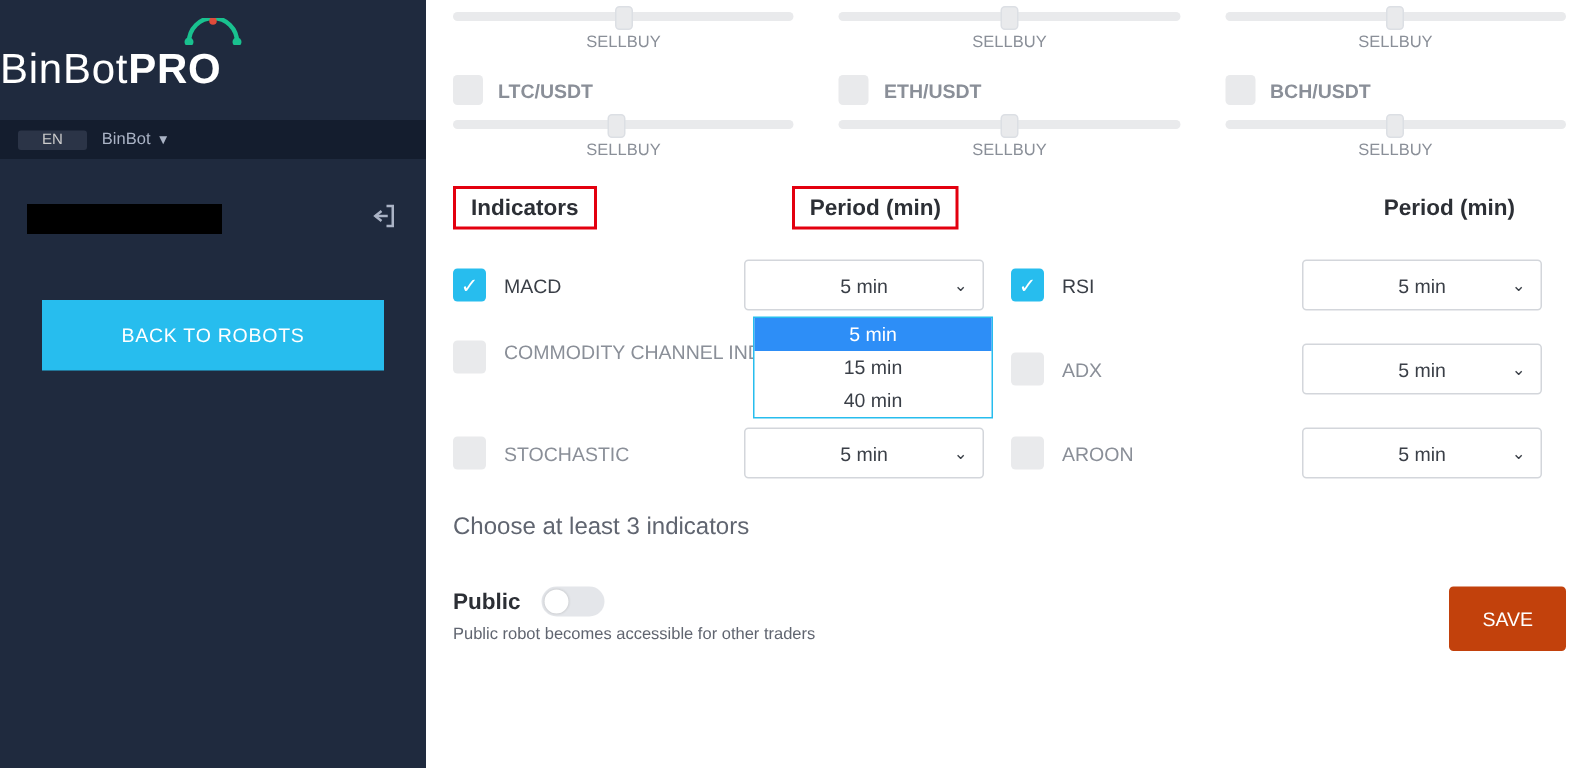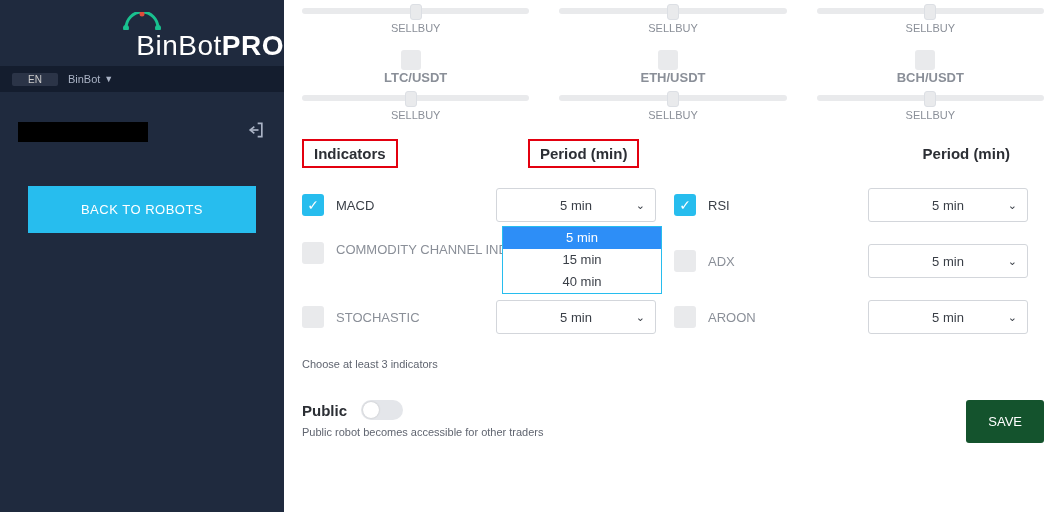--- a/index.html
+++ b/index.html
@@ -1,19 +1,19 @@
 <!DOCTYPE html>
 <html><head>
 <meta charset="utf-8">
 <style>
 * { margin:0; padding:0; box-sizing:border-box; font-family:Arial,Helvetica,sans-serif; }
 body { background:#fff; width:1062px; height:512px; overflow:hidden; position:relative; }
 
 .sidebar { position:absolute; left:0; top:0; width:284px; height:512px; background:#1f2a3e; }
-.logo-wrap { text-align:right; padding:12px 0 4px; }
+.logo-wrap { text-align:left; padding:12px 0 18px; }
 .logo-main { font-size:28px; color:#fff; letter-spacing:0.5px; }
 .logo-main .pro { font-weight:bold; }
 .logo-arc { width:44px; height:18px; margin:0 auto 0; position:relative; }
 .logo-arc svg { display:block; }
 
 .lang-bar { background:#141d2e; height:26px; display:flex; align-items:center; padding:0 12px; color:#fff; }
 .lang-flag { background:#2b3447; color:#ccc; font-size:10px; padding:1px 16px; border-radius:2px; margin-right:10px; }
 .lang-text { font-size:11px; color:#aab3c5; }
 .caret-down { margin-left:4px; font-size:9px; color:#aab3c5; }
 
@@ -21,21 +21,21 @@
 .user-name { background:#000; width:130px; height:20px; }
 .login-icon { color:#aab3c5; }
 
 .back-btn { margin:26px 28px 0; background:#27bdee; color:#fff; text-align:center; padding:16px 0; font-size:13px; letter-spacing:0.5px; cursor:pointer; }
 
 .main { position:absolute; left:284px; top:0; right:0; height:512px; background:#fff; padding:0 18px; }
 
 .slider-row1 { display:flex; gap:30px; padding-top:4px; }
 .slider-row2 { display:flex; gap:30px; padding-top:16px; }
 .pair-col { flex:1; }
-.pair-head { display:flex; align-items:center; margin-bottom:6px;flex-direction:column; }
+.pair-head { display:flex; align-items:center; margin-bottom:6px; }
 .pair-check { width:20px; height:20px; border-radius:3px; background:#e9eaec; margin-right:10px; }
 .pair-label { color:#8a8f98; font-weight:bold; font-size:13px; }
 .slider-track { position:relative; height:12px; }
 .track-line { position:absolute; left:0; right:0; top:4px; height:6px; background:#e9eaec; border-radius:3px; }
 .slider-thumb { position:absolute; top:0; width:12px; height:16px; background:#e9eaec; border:1px solid #dcdfe4; border-radius:3px; transform:translateX(-50%); }
 .slider-labels { display:flex; justify-content:center; font-size:11px; color:#8a8f98; margin-top:6px; }
 
 .indicator-section { margin-top:18px; }
 .ind-headers { display:flex; }
 .ind-col1 { width:200px; }
@@ -56,30 +56,30 @@
 .chk-on { background:#27bdee; display:flex; align-items:center; justify-content:center; color:#fff; font-size:14px; }
 .ind-label { font-weight:normal; font-size:13px; color:#8a8f98; width:160px; }
 .ind-label.on { color:#3a3f47; }
 .period-sel { width:160px; height:34px; border:1px solid #d3d6db; border-radius:3px; display:flex; align-items:center; justify-content:center; font-size:13px; color:#3a3f47; position:relative; cursor:pointer; }
 .period-sel .arr { position:absolute; right:10px; font-size:11px; color:#3a3f47; }
 
 .dropdown-open { position:absolute; left:200px; top:40px; width:160px; border:1px solid #27bdee; background:#fff; z-index:5; text-align:center; font-size:13px; }
 .dropdown-open .opt { height:22px; line-height:22px; color:#3a3f47; cursor:pointer; }
 .dropdown-open .opt.sel { background:#2d8ef7; color:#fff; }
 
-.hint { font-size:11px; color:#606570; margin-top:4px; }
+.hint { font-size:16px; color:#606570; margin-top:4px; }
 
 .footer { margin-top:30px; display:flex; justify-content:space-between; align-items:flex-start; }
 .pub-block { }
 .pub-row { display:flex; align-items:center; gap:14px; }
 .pub-label { font-weight:bold; font-size:15px; color:#2c2f35; }
 .toggle { width:42px; height:20px; background:#e4e6ea; border-radius:10px; position:relative; cursor:pointer; }
 .toggle .knob { position:absolute; left:2px; top:2px; width:16px; height:16px; background:#fff; border-radius:50%; box-shadow:0 0 2px rgba(0,0,0,0.2);}
 .pub-desc { font-size:11px; color:#606570; margin-top:6px; }
-.save-btn { background:#14532d; color:#fff; padding:14px 22px; font-size:13px; border-radius:3px; cursor:pointer; }
+.save-btn { background:#c2410c; color:#fff; padding:14px 22px; font-size:13px; border-radius:3px; cursor:pointer; }
 </style>
 </head>
 <body>
 
 <div class="sidebar">
   <div class="logo-wrap">
     <div class="logo-arc">
       <svg width="44" height="18" viewBox="0 0 44 18">
         <path d="M6 16 A16 16 0 0 1 38 16" stroke="#19c18f" stroke-width="3" fill="none"></path>
         <circle cx="6" cy="16" r="3" fill="#19c18f"></circle>

